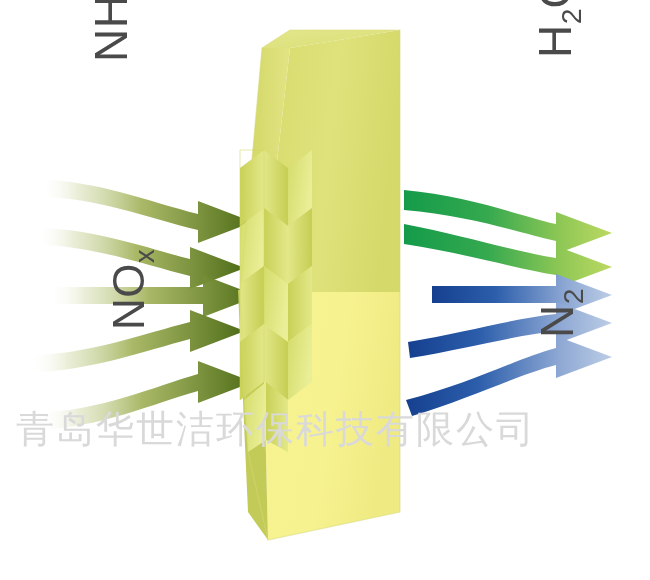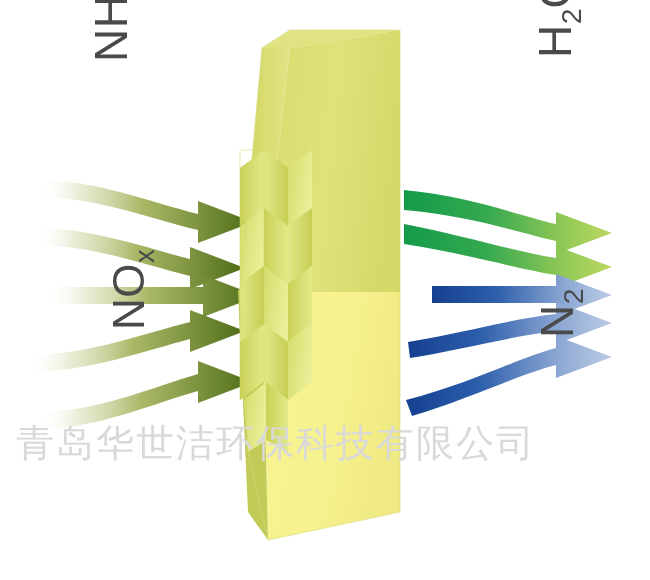--- a/index.html
+++ b/index.html
@@ -63,21 +63,21 @@
   #label-n2 {
     left: 530px;
     top: 338px;
     font-size: 46px;
     transform: rotate(-90deg);
     transform-origin: left top;
   }
   #watermark {
     position: absolute;
     left: 16px;
-    top: 418px;
+    top: 404px;
     font-size: 38px;
     color: #d9d9d9;
     font-family: Liberation Serif, serif;
     letter-spacing: 2px;
     white-space: nowrap;
     user-select: none;
   }
 </style>
 </head>
 <body>

